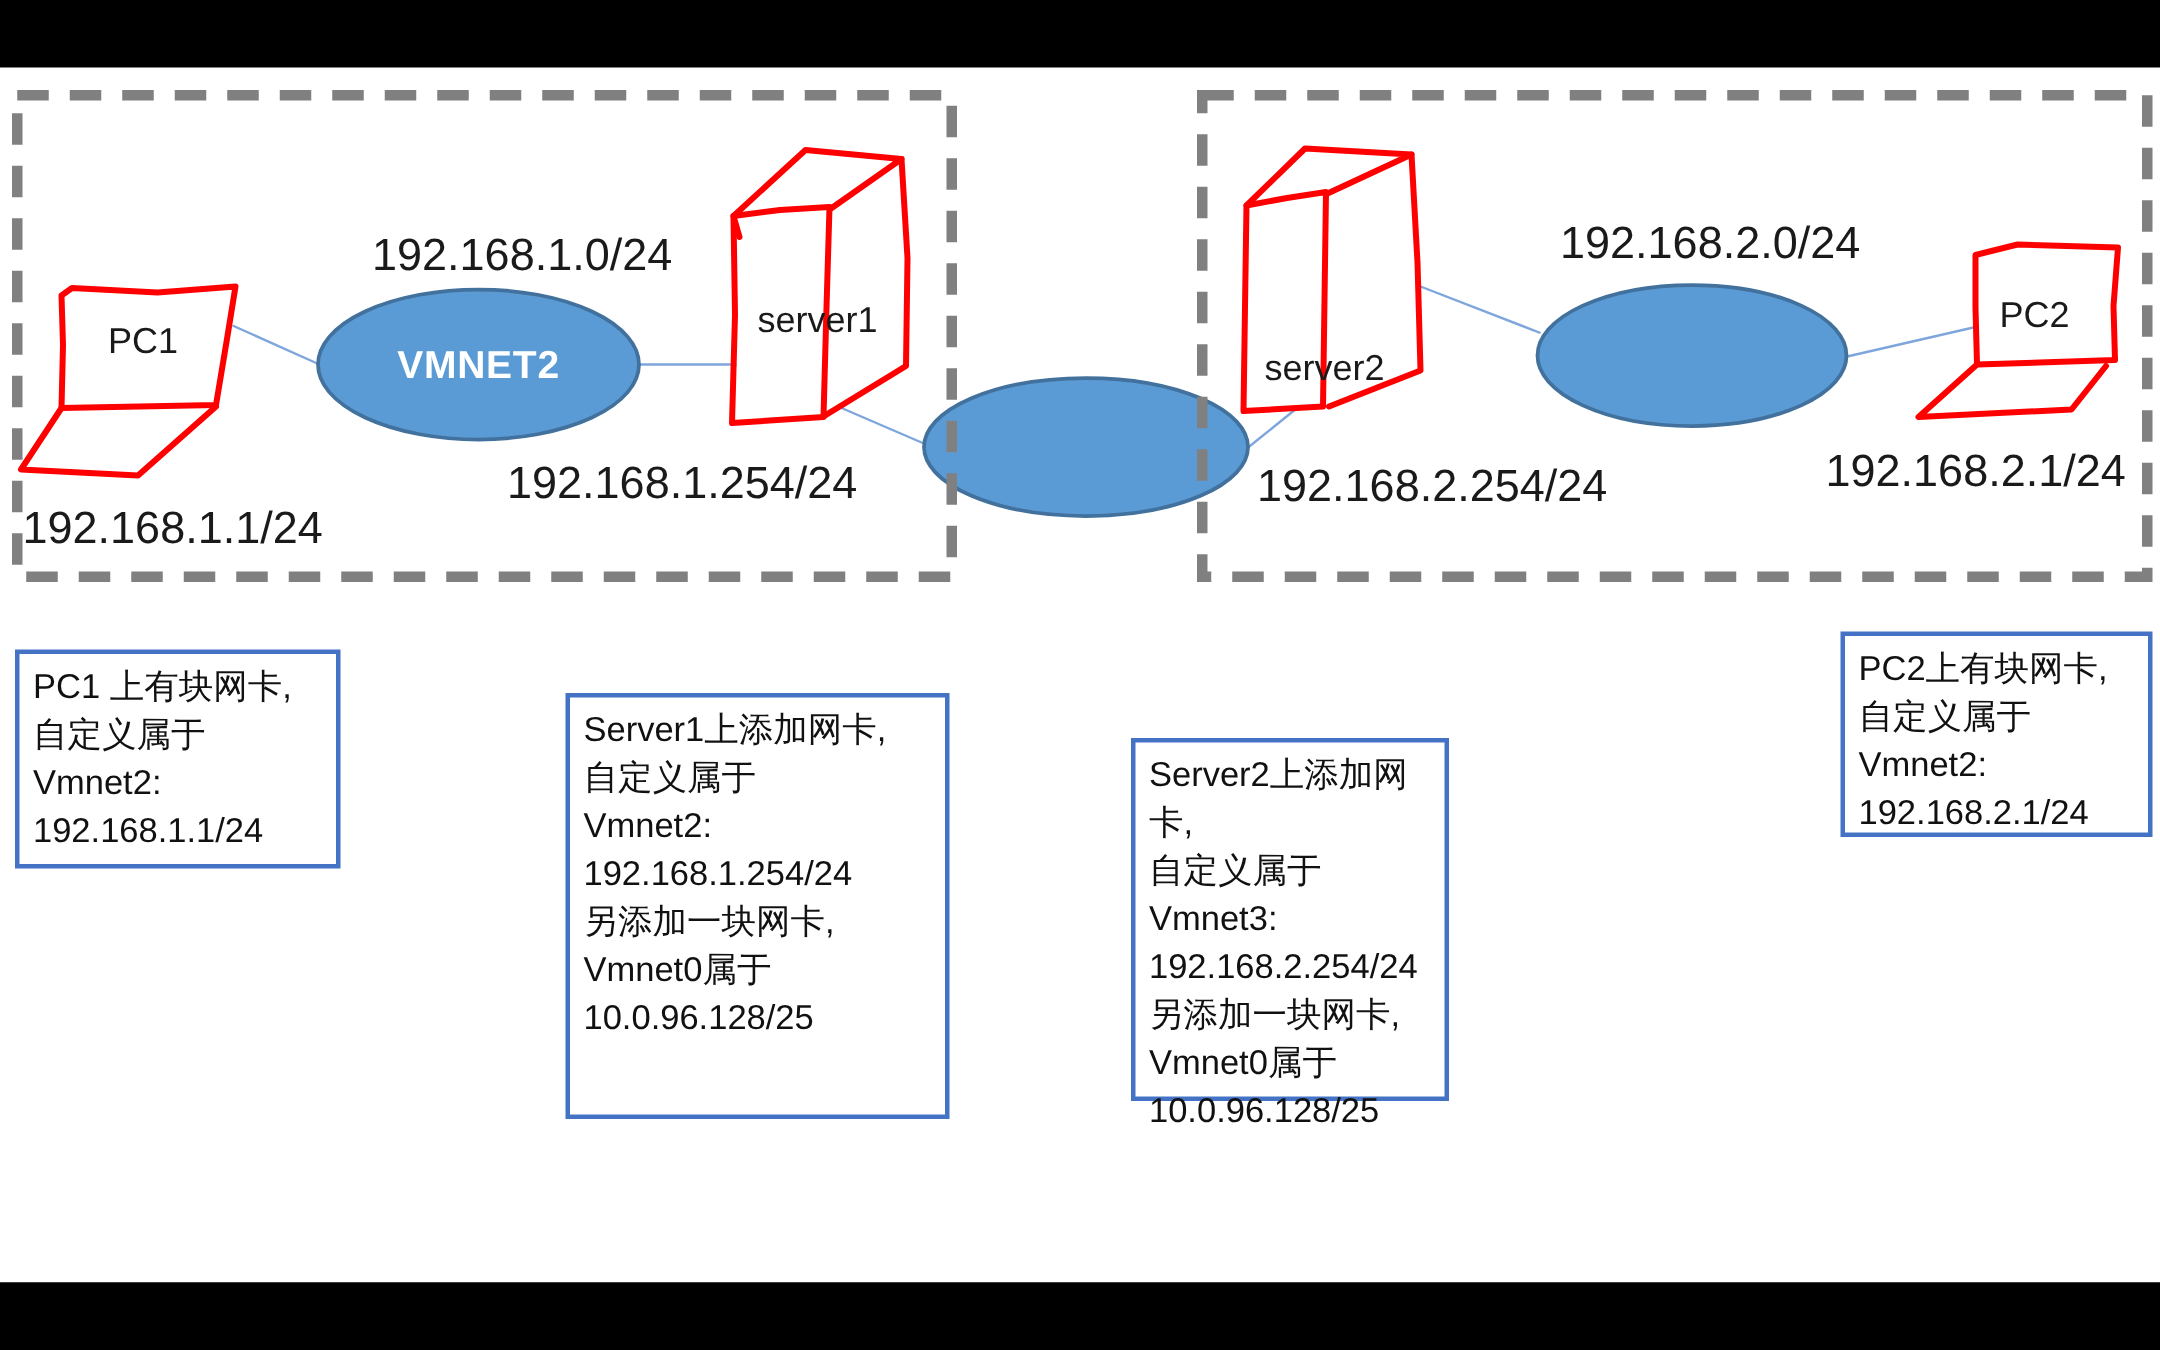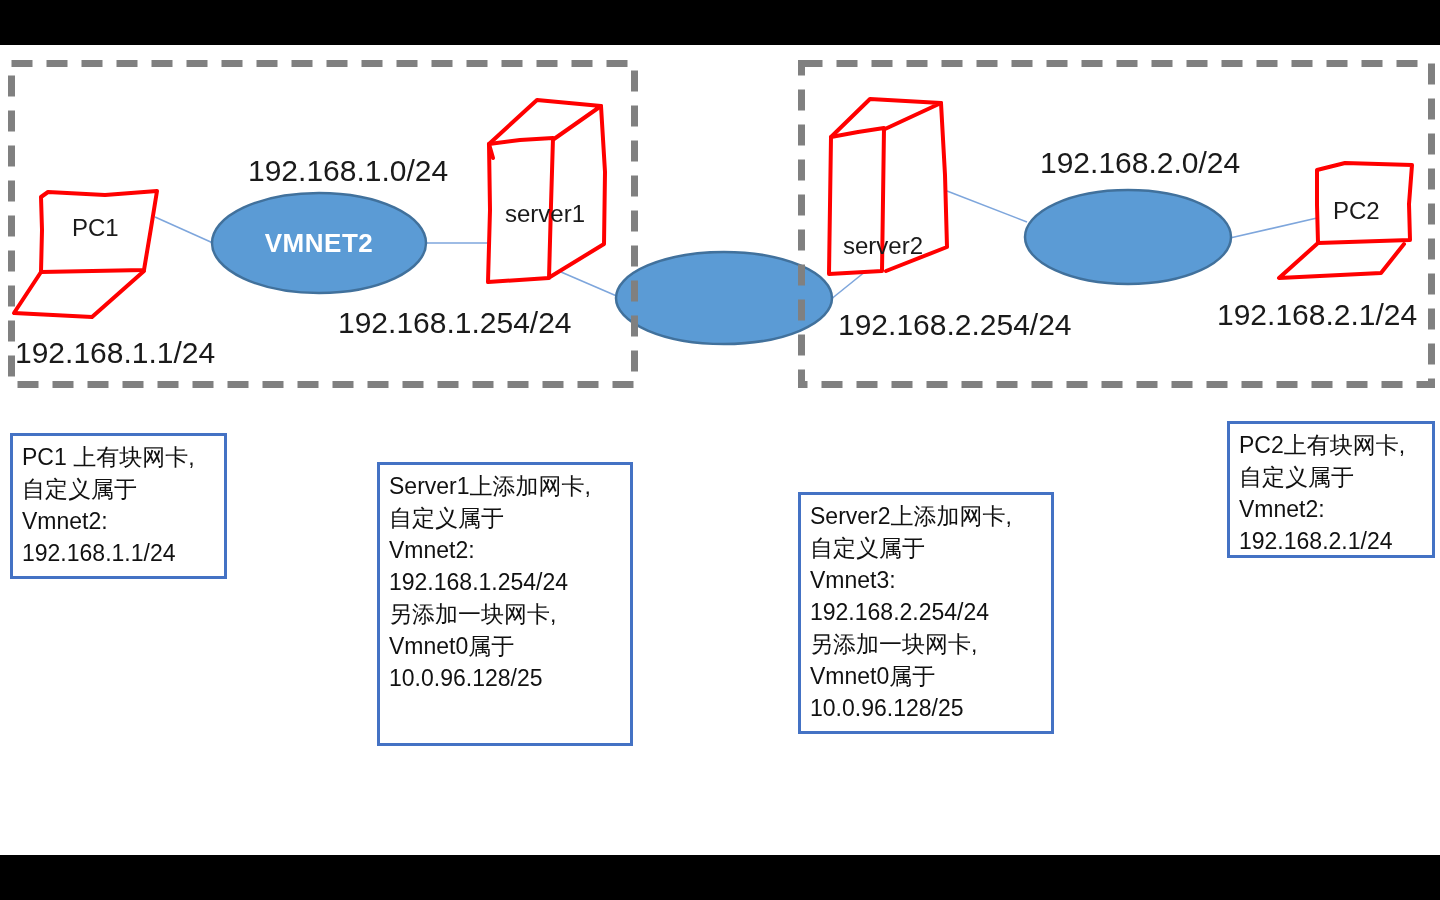--- a/index.html
+++ b/index.html
@@ -29,21 +29,21 @@
   #vmnet3-label{left:1025px;top:190px;width:207px;height:94px;font-size:26px;}
   #physical-network-label{left:616px;top:252px;width:217px;height:93px;font-size:30px;}
 
   .note{
     position:absolute;z-index:5;box-sizing:border-box;background:#fff;
     border:3px solid #4472C4;color:#111;font-size:23px;line-height:32px;
     padding:5px 9px;white-space:pre-line;
   }
   #pc1-note{left:10px;top:433px;width:217px;height:146px;}
   #server1-note{left:377px;top:462px;width:256px;height:284px;}
-  #server2-note{left:798px;top:492px;width:256px;height:242px;}
+  #server2-note{left:754px;top:492px;width:212px;height:242px;}
   #pc2-note{left:1227px;top:421px;width:208px;height:137px;}
 
   
   #pc1-label{left:72px;top:214px;}
   #server1-label{left:505px;top:200px;}
   #server2-label{left:843px;top:199px;margin-top:33px;}
   #pc2-label{left:1333px;top:197px;}
   #subnet1-label{left:248px;top:154px;}
   #server1-ip-label{left:338px;top:306px;}
   #pc1-ip-label{left:15px;top:336px;}

